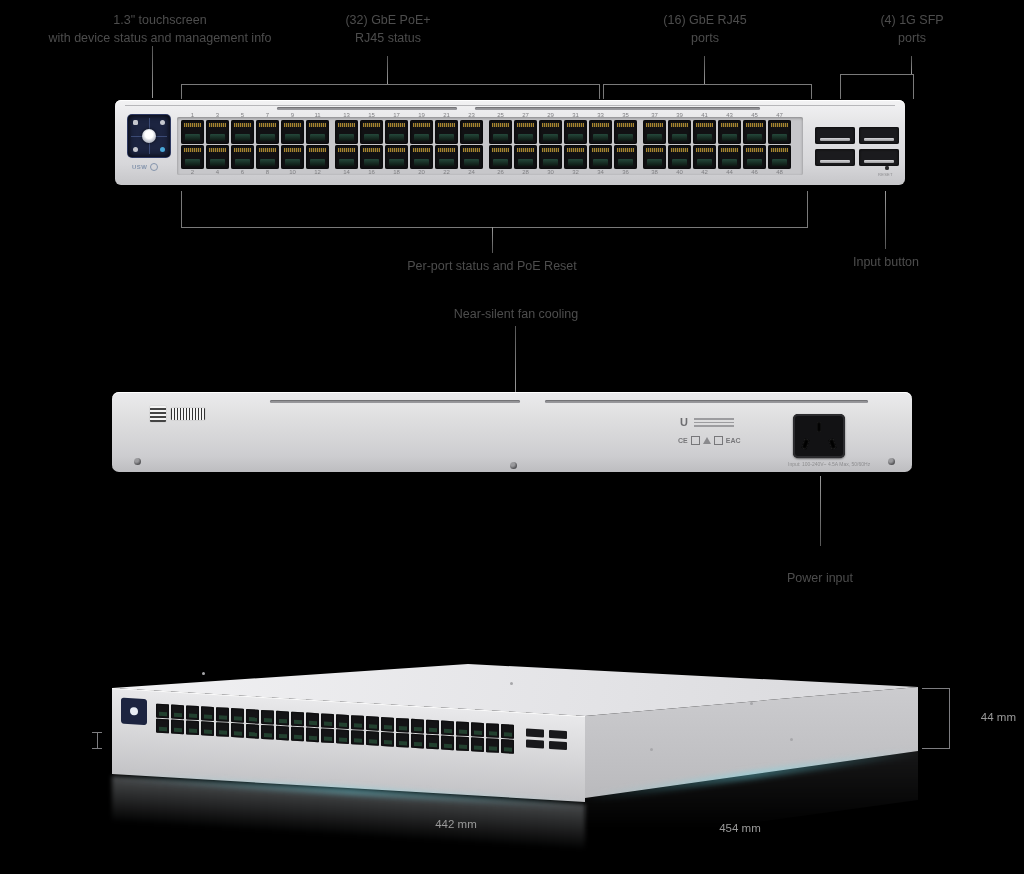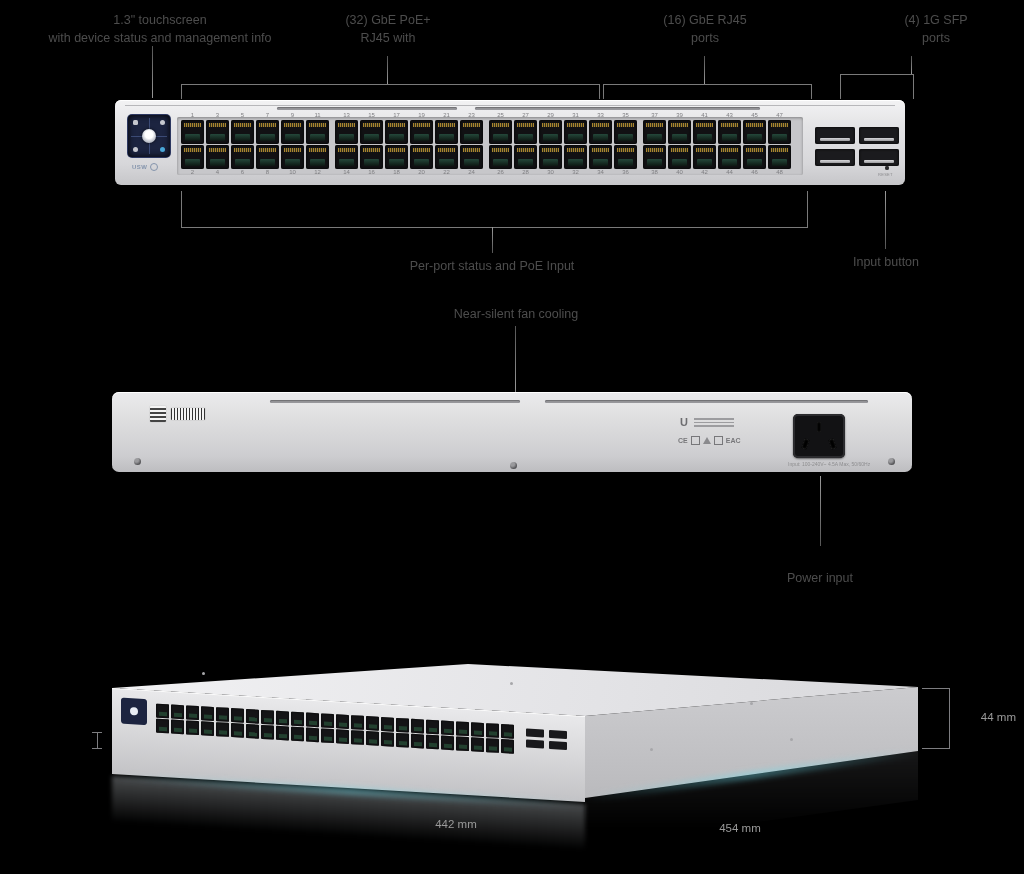--- a/index.html
+++ b/index.html
@@ -106,27 +106,27 @@
 <body>
 
 <div id="stage">
 
   <div class="callout" style="left:20px;top:12px;width:280px;">
     <span>1.3" touchscreen</span>
     <span class="l2">with device status and management info</span>
   </div>
   <div class="callout" style="left:318px;top:12px;width:140px;">
     <span>(32) GbE PoE+</span>
-    <span class="l2">RJ45 with</span>
+    <span class="l2">RJ45 status</span>
   </div>
   <div class="callout" style="left:635px;top:12px;width:140px;">
     <span>(16) GbE RJ45</span>
     <span class="l2">ports</span>
   </div>
-  <div class="callout" style="left:876px;top:12px;width:120px;">
+  <div class="callout" style="left:852px;top:12px;width:120px;">
     <span>(4) 1G SFP</span>
     <span class="l2">ports</span>
   </div>
 
   <div class="stem" style="left:152px;top:46px;height:52px;"></div>
   <div class="stem" style="left:387px;top:56px;height:28px;"></div>
   <div class="bracket-down" style="left:181px;top:84px;width:417px;height:14px;"></div>
   <div class="stem" style="left:704px;top:56px;height:28px;"></div>
   <div class="bracket-down" style="left:603px;top:84px;width:207px;height:14px;"></div>
   <div class="stem" style="left:911px;top:56px;height:18px;"></div>
@@ -314,21 +314,21 @@
         <div class="sfp"></div>
       </div>
     </div>
     <i class="reset-dot" style="left:770px;top:66px;"></i>
     <span class="reset-micro" style="left:763px;top:72px;">RESET</span>
   </div>
 
   <div class="bracket-up" style="left:181px;top:191px;width:625px;height:36px;"></div>
   <div class="stem up" style="left:492px;top:227px;height:26px;"></div>
   <div class="callout" style="left:372px;top:258px;width:240px;">
-    <span>Per-port status and PoE Input</span>
+    <span>Per-port status and PoE Reset</span>
   </div>
   <div class="stem up" style="left:885px;top:191px;height:58px;"></div>
   <div class="callout" style="left:826px;top:254px;width:120px;">
     <span>Input button</span>
   </div>
 
   <div class="callout" style="left:396px;top:306px;width:240px;">
     <span>Near-silent fan cooling</span>
   </div>
   <div class="stem" style="left:515px;top:326px;height:66px;"></div>

